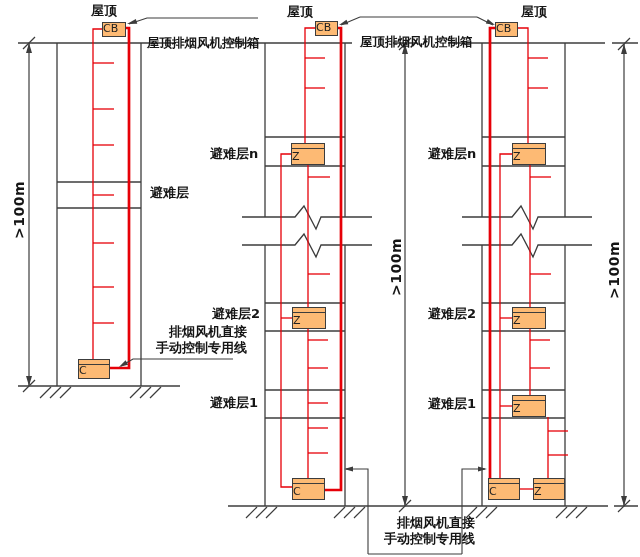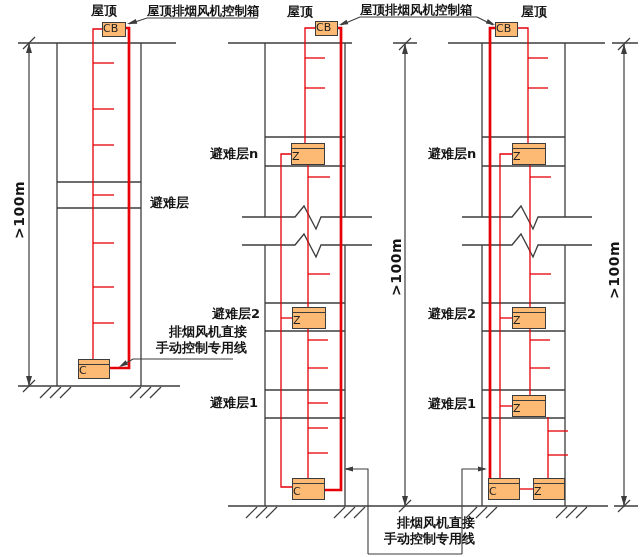--- a/index.html
+++ b/index.html
@@ -5,21 +5,21 @@
   html,body{margin:0;padding:0;background:#ffffff;}
   #stage{
     position:relative;width:640px;height:557px;background:#ffffff;overflow:hidden;
     font-family:"DejaVu Sans","Liberation Sans",sans-serif;color:#151515;
   }
   #linework{position:absolute;left:0;top:0;}
   .lbl{
     position:absolute;font-size:13px;font-weight:700;color:#151515;
     white-space:nowrap;line-height:15px;
   }
-  .lbl.small{font-size:12.5px;}
+  .lbl.small{font-size:12.5px;margin-top:32px;}
   .two-line{white-space:normal;text-align:right;line-height:16px;margin-left:12px;}
   .dim{
     position:absolute;font-size:14px;font-weight:600;width:48px;text-align:center;
     transform:rotate(-90deg);transform-origin:center;letter-spacing:0.5px;
   }
   .ebox{
     position:absolute;border:1.4px solid #3c3c3c;background:#fdba74;box-sizing:border-box;
     display:flex;align-items:flex-end;justify-content:flex-start;
     font-size:11px;font-weight:400;color:#222;
   }
@@ -238,21 +238,21 @@
       <span>Z</span>
     </div>
 
   <div class="lbl" style="left:91px;top:3px;">屋顶</div>
   <div class="lbl" style="left:287px;top:4px;">屋顶</div>
   <div class="lbl" style="left:521px;top:4px;">屋顶</div>
 
   <div class="lbl small" style="left:147px;top:3px;">屋顶排烟风机控制箱</div>
   <div class="lbl small" style="left:360px;top:2px;">屋顶排烟风机控制箱</div>
 
-  <div class="lbl" style="left:150px;top:195px;">避难层</div>
+  <div class="lbl" style="left:150px;top:185px;">避难层</div>
   <div class="lbl" style="left:210px;top:146px;">避难层n</div>
   <div class="lbl" style="left:212px;top:306px;">避难层2</div>
   <div class="lbl" style="left:210px;top:395px;">避难层1</div>
   <div class="lbl" style="left:428px;top:146px;">避难层n</div>
   <div class="lbl" style="left:428px;top:306px;">避难层2</div>
   <div class="lbl" style="left:428px;top:396px;">避难层1</div>
 
   <div class="lbl two-line" style="left:135px;top:324px;width:100px;">
     <span>排烟风机直接</span><br>
     <span>手动控制专用线</span>

